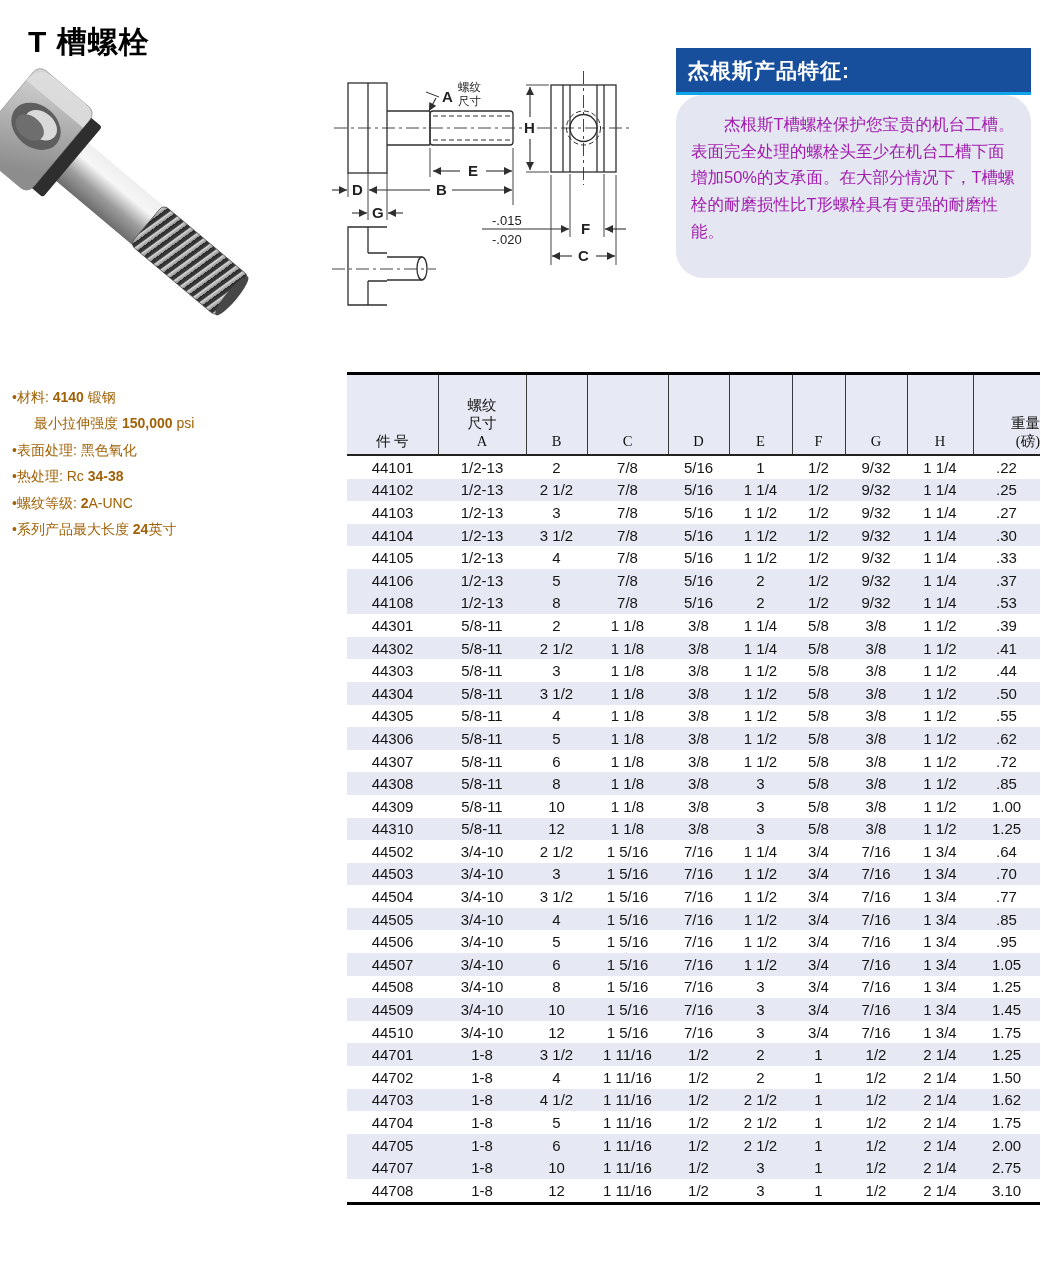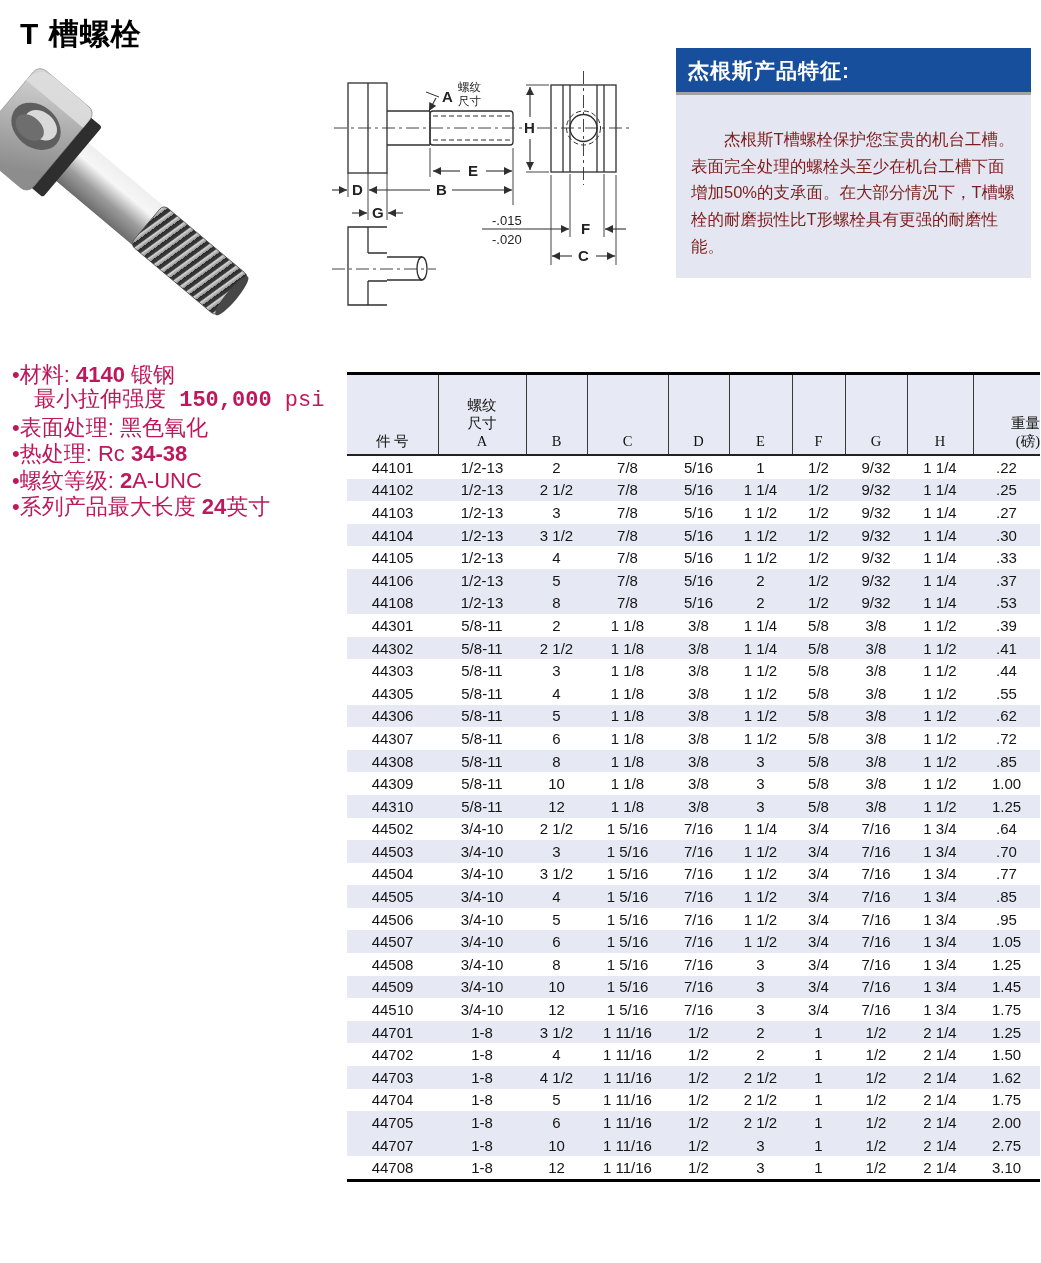--- a/index.html
+++ b/index.html
@@ -2,55 +2,55 @@
 <html style="--panel-blue: #174f9c; --panel-body: #e4e7f1; --header-bg: #e7eaf4; --row-stripe: #e6e9f4;"><head>
 <meta charset="utf-8">
 <style>
   html,body{margin:0;padding:0;}
   body{
     width:1041px;height:1263px;position:relative;background:#ffffff;
     font-family:"Liberation Sans","DejaVu Sans",sans-serif;color:#111;
     overflow:hidden;
   }
   .page-title{
-    position:absolute;left:16px;top:10px;margin:4px;
+    position:absolute;left:16px;top:10px;margin:12px;
     font-size:30px;font-weight:bold;color:#000;letter-spacing:1px;
   }
   
   .photo-wrap{position:absolute;left:0px;top:62px;width:315px;height:310px;}
   
   .diagram-wrap{position:absolute;left:330px;top:55px;width:345px;height:312px;}
   .diagram-wrap text{
     font-family:"Liberation Sans","DejaVu Sans",sans-serif;
     font-weight:600;font-size:15px;fill:#222;
   }
   .diagram-wrap text.cjk{font-weight:400;font-size:11.5px;}
   .diagram-wrap text.tol{font-weight:400;font-size:13px;}
   
   .features-panel{
     position:absolute;left:676px;top:48px;width:355px;height:230px;
     display:flex;flex-direction:column;
   }
   .panel-header{
     background:var(--panel-blue,#174f9c);color:#fff;
     font-size:21px;font-weight:bold;padding:9px 12px 7px 12px;
-    letter-spacing:1px;border-bottom:3px solid #a3a3a3;
+    letter-spacing:1px;border-bottom:3px solid #0ea5e9;
   }
   .panel-body{
     background:var(--panel-body,#e4e7f1);flex:1;
-    padding:31px 15px 0 15px;font-size:16.5px;line-height:1.62;
-    color:#7f1d1d;text-indent:2em;
+    padding:16px 15px 0 15px;font-size:16.5px;line-height:1.62;
+    color:#a21caf;text-indent:2em;border-radius:27px;
   }
   
   .spec-list{
-    position:absolute;left:12px;top:362px;width:332px;
-    font-size:22px;line-height:26.4px;color:#be185d;
+    position:absolute;left:12px;top:384px;width:332px;
+    font-size:14px;line-height:26.4px;color:#a16207;
   }
   .spec-line{white-space:nowrap;}
-  .spec-line.indent{padding-left:22px;font-family:Liberation Mono, monospace;}
+  .spec-line.indent{padding-left:22px;}
   .spec-line .bullet{display:inline;}
   .spec-line .bold-num{font-weight:bold;}
   
   .dim-table{
     position:absolute;left:347px;top:372px;width:693px;
     border-collapse:collapse;table-layout:fixed;
     border-top:3px solid #000;border-bottom:3px solid #000;
   }
   .dim-table th{
     background:var(--header-bg,#e7eaf4);
@@ -353,20 +353,32 @@
         <td>5/8-11</td>
         <td>3</td>
         <td>1 1/8</td>
         <td>3/8</td>
         <td>1 1/2</td>
         <td>5/8</td>
         <td>3/8</td>
         <td>1 1/2</td>
         <td>.44</td>
       </tr>
+      <tr class="stripe">
+        <td>44304</td>
+        <td>5/8-11</td>
+        <td>3 1/2</td>
+        <td>1 1/8</td>
+        <td>3/8</td>
+        <td>1 1/2</td>
+        <td>5/8</td>
+        <td>3/8</td>
+        <td>1 1/2</td>
+        <td>.50</td>
+      </tr>
       <tr>
         <td>44305</td>
         <td>5/8-11</td>
         <td>4</td>
         <td>1 1/8</td>
         <td>3/8</td>
         <td>1 1/2</td>
         <td>5/8</td>
         <td>3/8</td>
         <td>1 1/2</td>

